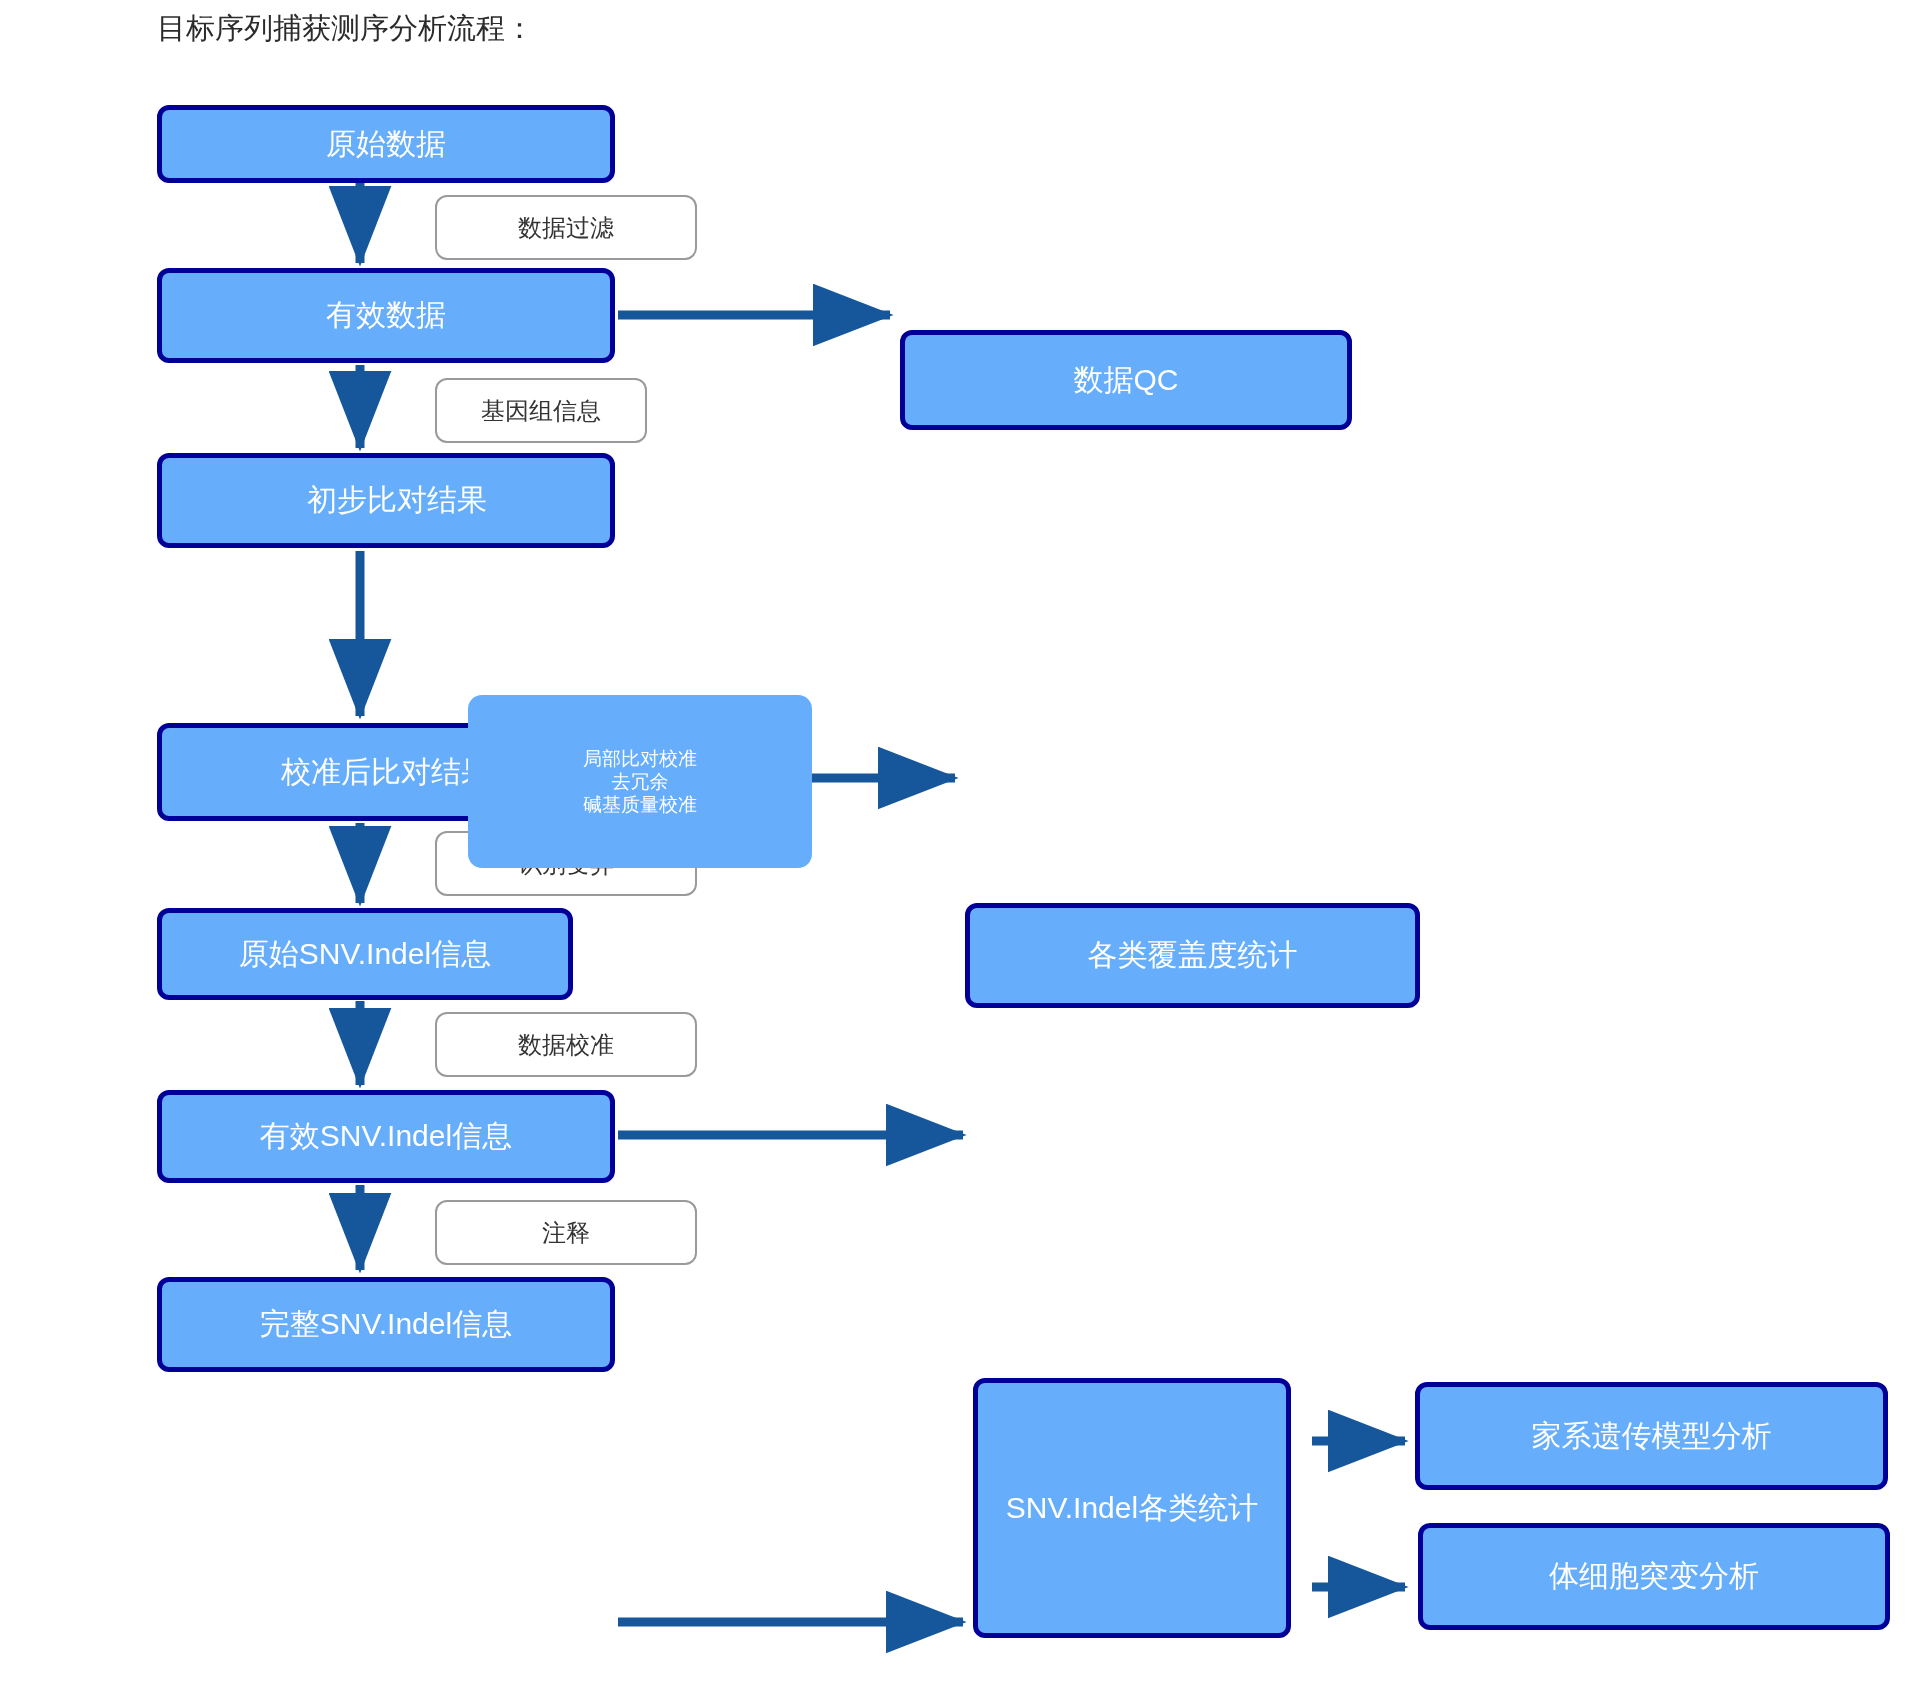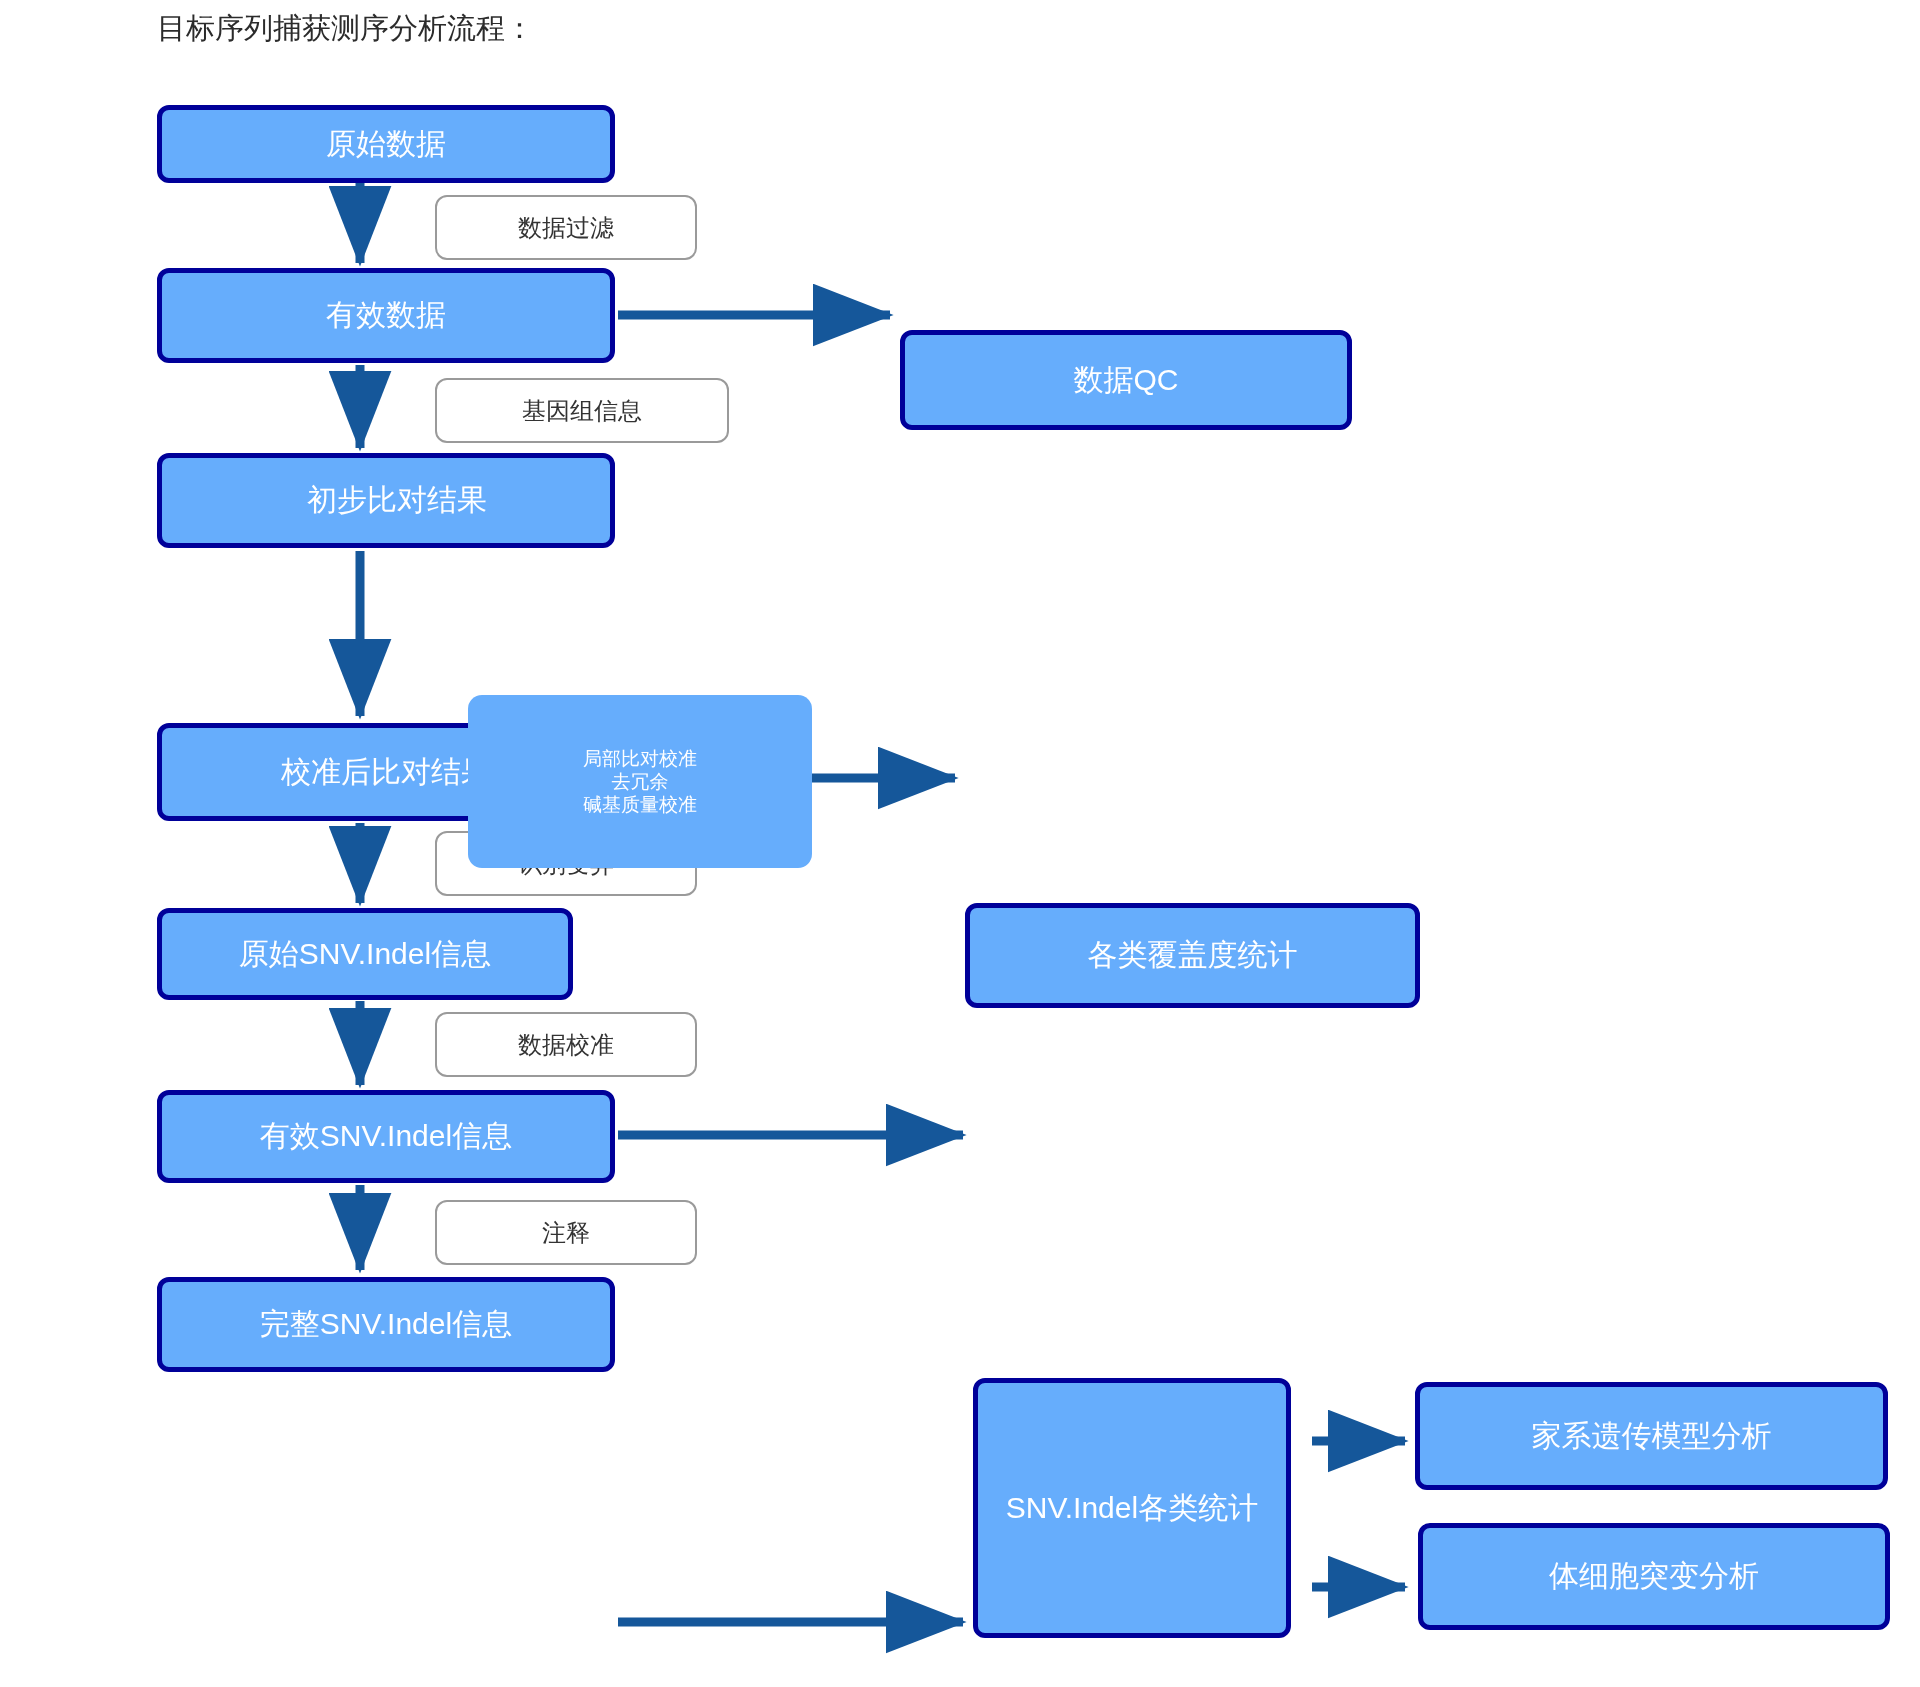--- a/index.html
+++ b/index.html
@@ -113,21 +113,21 @@
   <div class="node" style="left:157px; top:723px; width:458px; height:98px;">校准后比对结果</div>
 
   <div class="node" style="left:157px; top:908px; width:416px; height:92px;">原始SNV.Indel信息</div>
 
   <div class="node" style="left:157px; top:1090px; width:458px; height:93px;">有效SNV.Indel信息</div>
 
   <div class="node" style="left:157px; top:1277px; width:458px; height:95px;">完整SNV.Indel信息</div>
 
   <div class="edge-label" style="left:435px; top:195px; width:262px; height:65px;">数据过滤</div>
 
-  <div class="edge-label" style="left:435px; top:378px; width:294px; height:65px;">基因组信息</div>
+  <div class="edge-label" style="left:435px; top:378px; width:212px; height:65px;">基因组信息</div>
 
   <div class="edge-label" style="left:435px; top:831px; width:262px; height:65px;">识别变异</div>
 
   <div class="edge-label" style="left:435px; top:1012px; width:262px; height:65px;">数据校准</div>
 
   <div class="edge-label" style="left:435px; top:1200px; width:262px; height:65px;">注释</div>
 
   <div class="node" style="left:900px; top:330px; width:452px; height:100px;">数据QC</div>
 
   <div class="node no-border multiline" style="left:468px; top:695px; width:344px; height:173px; font-size:19px;">局部比对校准

